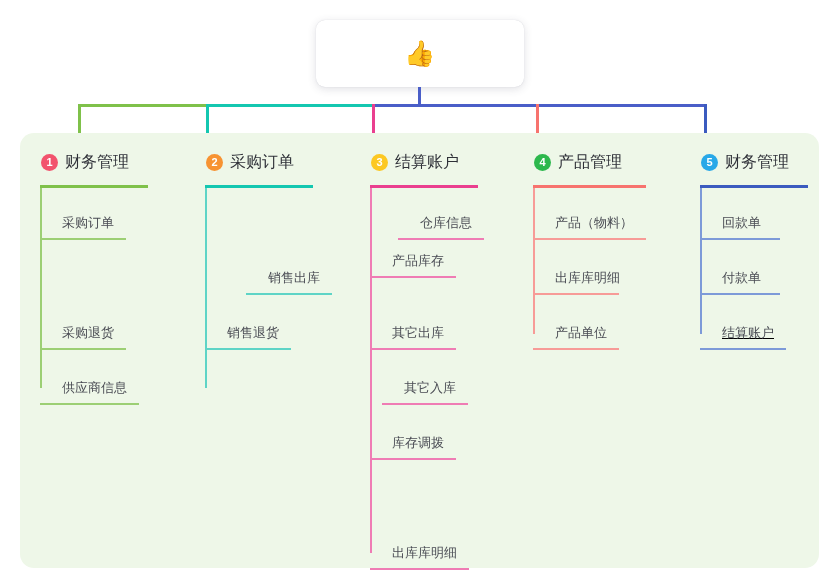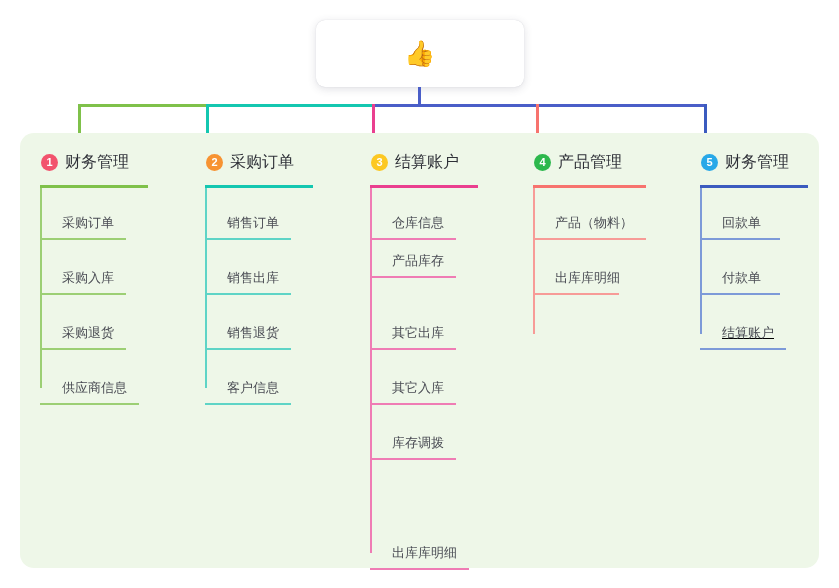--- a/index.html
+++ b/index.html
@@ -93,77 +93,65 @@
           <div class="col-head">
             <span class="badge" style="background: rgb(242, 83, 109);">1</span>
             <span class="col-title">财务管理</span>
           </div>
           <div class="head-rule" style="width: 108px; background: rgb(127, 193, 74);"></div>
           <div class="stem" style="height: 200px; background: rgb(156, 207, 116);"></div>
           <div class="leaf" style="left: 0px; top: 68px;">
             <div class="leaf-label">采购订单</div>
             <div class="leaf-rule" style="width: 86px; background: rgb(156, 207, 116);"></div>
           </div>
-          <div class="leaf" style="left: 0px; top: 123px;">
-            <div class="leaf-label">采购入库</div>
-            <div class="leaf-rule" style="width: 86px; background: rgb(156, 207, 116);"></div>
-          </div>
           <div class="leaf" style="left: 0px; top: 178px;">
             <div class="leaf-label">采购退货</div>
             <div class="leaf-rule" style="width: 86px; background: rgb(156, 207, 116);"></div>
           </div>
           <div class="leaf" style="left: 0px; top: 233px;">
             <div class="leaf-label">供应商信息</div>
             <div class="leaf-rule" style="width: 99px; background: rgb(156, 207, 116);"></div>
           </div>
         </div>
         <div class="col" style="left: 185px; top: 14px;">
           <div class="col-head">
             <span class="badge" style="background: rgb(247, 147, 50);">2</span>
             <span class="col-title">采购订单</span>
           </div>
           <div class="head-rule" style="width: 108px; background: rgb(20, 199, 176);"></div>
           <div class="stem" style="height: 200px; background: rgb(94, 212, 198);"></div>
-          <div class="leaf" style="left: 0px; top: 68px;">
-            <div class="leaf-label">销售订单</div>
-            <div class="leaf-rule" style="width: 86px; background: rgb(94, 212, 198);"></div>
-          </div>
-          <div class="leaf" style="left: 0px; top: 123px;">
+          <div class="leaf" style="left: 0px; top: 123px; padding-left: 41px;">
             <div class="leaf-label">销售出库</div>
             <div class="leaf-rule" style="width: 86px; background: rgb(94, 212, 198);"></div>
           </div>
           <div class="leaf" style="left: 0px; top: 178px;">
             <div class="leaf-label">销售退货</div>
             <div class="leaf-rule" style="width: 86px; background: rgb(94, 212, 198);"></div>
           </div>
-          <div class="leaf" style="left: 0px; top: 233px;">
-            <div class="leaf-label">客户信息</div>
-            <div class="leaf-rule" style="width: 86px; background: rgb(94, 212, 198);"></div>
-          </div>
         </div>
         <div class="col" style="left: 350px; top: 14px;">
           <div class="col-head">
             <span class="badge" style="background: rgb(252, 200, 34);">3</span>
             <span class="col-title">结算账户</span>
           </div>
           <div class="head-rule" style="width: 108px; background: rgb(234, 63, 143);"></div>
           <div class="stem" style="height: 365px; background: rgb(239, 124, 180);"></div>
-          <div class="leaf" style="left: 0px; top: 68px;">
+          <div class="leaf" style="left: 0px; top: 68px; padding-left: 28px;">
             <div class="leaf-label">仓库信息</div>
             <div class="leaf-rule" style="width: 86px; background: rgb(239, 124, 180);"></div>
           </div>
           <div class="leaf" style="left: 0px; top: 106px;">
             <div class="leaf-label">产品库存</div>
             <div class="leaf-rule" style="width: 86px; background: rgb(239, 124, 180);"></div>
           </div>
           <div class="leaf" style="left: 0px; top: 178px;">
             <div class="leaf-label">其它出库</div>
             <div class="leaf-rule" style="width: 86px; background: rgb(239, 124, 180);"></div>
           </div>
-          <div class="leaf" style="left: 0px; top: 233px;">
+          <div class="leaf" style="left: 12px; top: 233px;">
             <div class="leaf-label">其它入库</div>
             <div class="leaf-rule" style="width: 86px; background: rgb(239, 124, 180);"></div>
           </div>
           <div class="leaf" style="left: 0px; top: 288px;">
             <div class="leaf-label">库存调拨</div>
             <div class="leaf-rule" style="width: 86px; background: rgb(239, 124, 180);"></div>
           </div>
           <div class="leaf" style="left: 0px; top: 398px;">
             <div class="leaf-label">出库库明细</div>
             <div class="leaf-rule" style="width: 99px; background: rgb(239, 124, 180);"></div>
@@ -177,20 +165,24 @@
           <div class="head-rule" style="width: 113px; background: rgb(247, 115, 110);"></div>
           <div class="stem" style="height: 146px; background: rgb(247, 155, 151);"></div>
           <div class="leaf" style="left: 0px; top: 68px;">
             <div class="leaf-label">产品（物料）</div>
             <div class="leaf-rule" style="width: 113px; background: rgb(247, 155, 151);"></div>
           </div>
           <div class="leaf" style="left: 0px; top: 123px;">
             <div class="leaf-label">出库库明细</div>
             <div class="leaf-rule" style="width: 86px; background: rgb(247, 155, 151);"></div>
           </div>
+          <div class="leaf" style="left: 0px; top: 178px;">
+            <div class="leaf-label">产品单位</div>
+            <div class="leaf-rule" style="width: 86px; background: rgb(247, 155, 151);"></div>
+          </div>
         </div>
         <div class="col" style="left: 680px; top: 14px;">
           <div class="col-head">
             <span class="badge" style="background: rgb(40, 168, 232);">5</span>
             <span class="col-title">财务管理</span>
           </div>
           <div class="head-rule" style="width: 108px; background: rgb(59, 91, 191);"></div>
           <div class="stem" style="height: 146px; background: rgb(125, 154, 216);"></div>
           <div class="leaf" style="left: 0px; top: 68px;">
             <div class="leaf-label">回款单</div>

